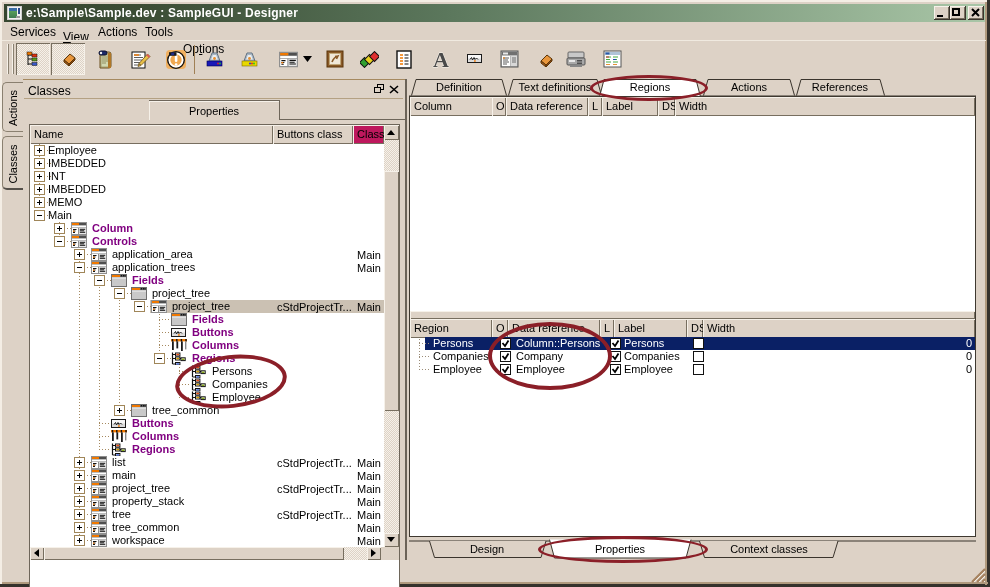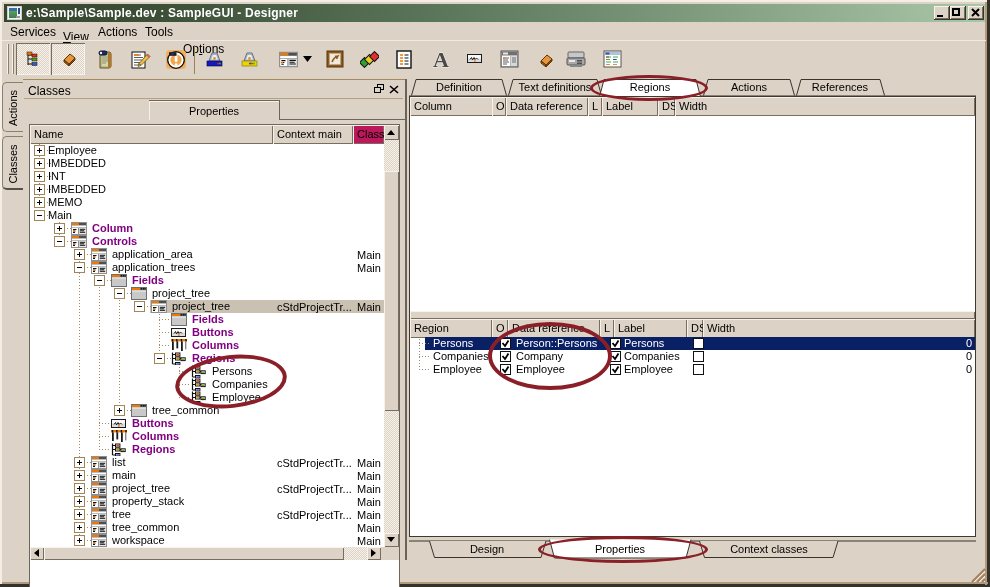--- a/index.html
+++ b/index.html
@@ -268,21 +268,21 @@
       <path d="M1 1l8 7M9 1l-8 7" stroke="#000" stroke-width="1.6"></path>
     </svg>
   <div class="a" style="left:1px;top:18px;width:379px;height:1px;background:#b4a183"></div>
 
   <div class="a" style="left:126px;top:20px;width:131px;height:20px;border-top:1px solid #6e665a;border-right:1px solid #6e665a;box-shadow:inset 1px 1px 0 #f6f1e9;text-align:center;line-height:20px">Properties</div>
   <div class="a" style="left:257px;top:39px;width:125px;height:1px;background:#6e665a"></div>
 
   <div class="a" style="left:6px;top:44px;width:371px;height:531px;border:1px solid #6e665a;background:#fff" id="lv">
 
 <div class="a hcell" style="left:0;top:0;width:243px;background:#ddd2c6">Name</div>
-<div class="a hcell" style="left:243px;top:0;width:80px;background:#ddd2c6">Context main</div>
+<div class="a hcell" style="left:243px;top:0;width:80px;background:#ddd2c6">Buttons class</div>
 <div class="a hcell" style="left:323px;top:0;width:31px;background:#be185d">Class</div>
 
 <div class="a" style="left:0;top:18px;width:354px;height:404px;overflow:hidden">
 <div class="a" style="left:0;top:-18px;width:354px;height:422px">
 <div class="dotv" style="left:9px;top:19px;height:73px"></div>
 <div class="dotv" style="left:29px;top:97px;height:21px"></div>
 <div class="dotv" style="left:49px;top:124px;height:293px"></div>
 <div class="dotv" style="left:69px;top:150px;height:176px"></div>
 <div class="dotv" style="left:89px;top:163px;height:124px"></div>
 <div class="dotv" style="left:109px;top:176px;height:7px"></div>
@@ -594,21 +594,21 @@
  <div class="dotvb" style="left:9px;top:242px;height:31px"></div>
  <div class="dothb" style="left:9px;top:246px;width:10px"></div>
  <div class="dothb" style="left:9px;top:259px;width:10px"></div>
  <div class="dothb" style="left:9px;top:272px;width:10px"></div>
  <div class="tr" style="left:23px;top:240px;color:#fff">Persons</div>
  <div class="cb" style="left:90px;top:241px">
         <svg width="9" height="9">
           <use href="#chk"></use>
         </svg>
       </div>
- <div class="tr" style="left:106px;top:240px;color:#fff">Person::Persons</div>
+ <div class="tr" style="left:106px;top:240px;color:#fff">Column::Persons</div>
  <div class="cb" style="left:200px;top:241px">
         <svg width="9" height="9">
           <use href="#chk"></use>
         </svg>
       </div>
  <div class="tr" style="left:214px;top:240px;color:#fff">Persons</div>
  <div class="cb" style="left:283px;top:241px"></div>
  <div class="tr" style="right:3px;top:240px;color:#fff">0</div>
  <div class="tr" style="left:23px;top:253px">Companies</div>
  <div class="cb" style="left:90px;top:254px">

